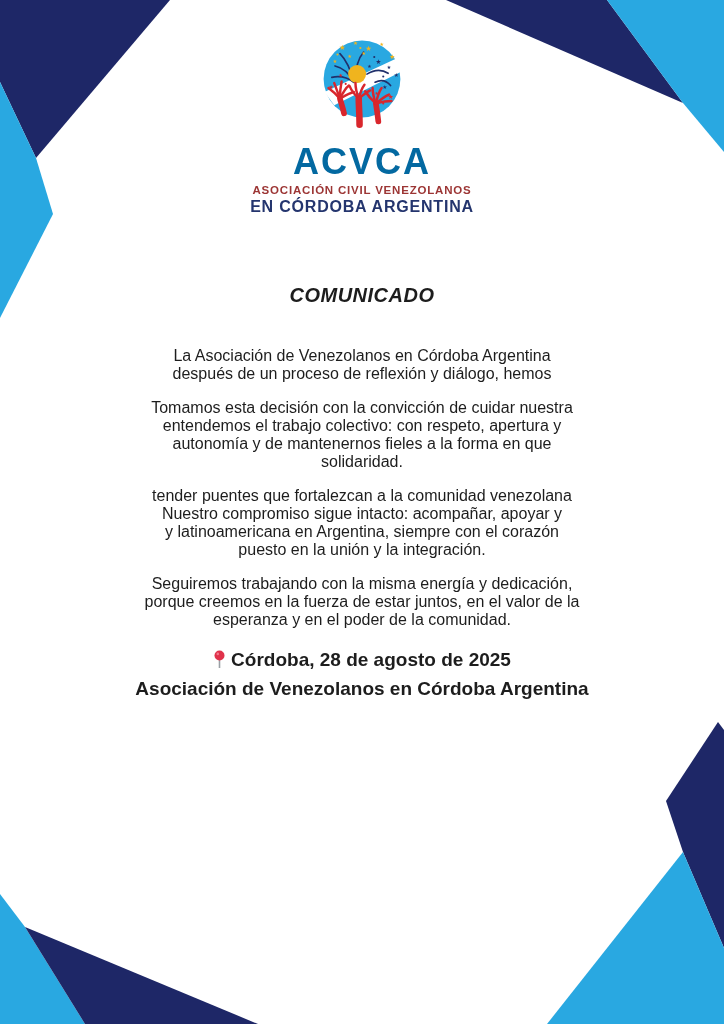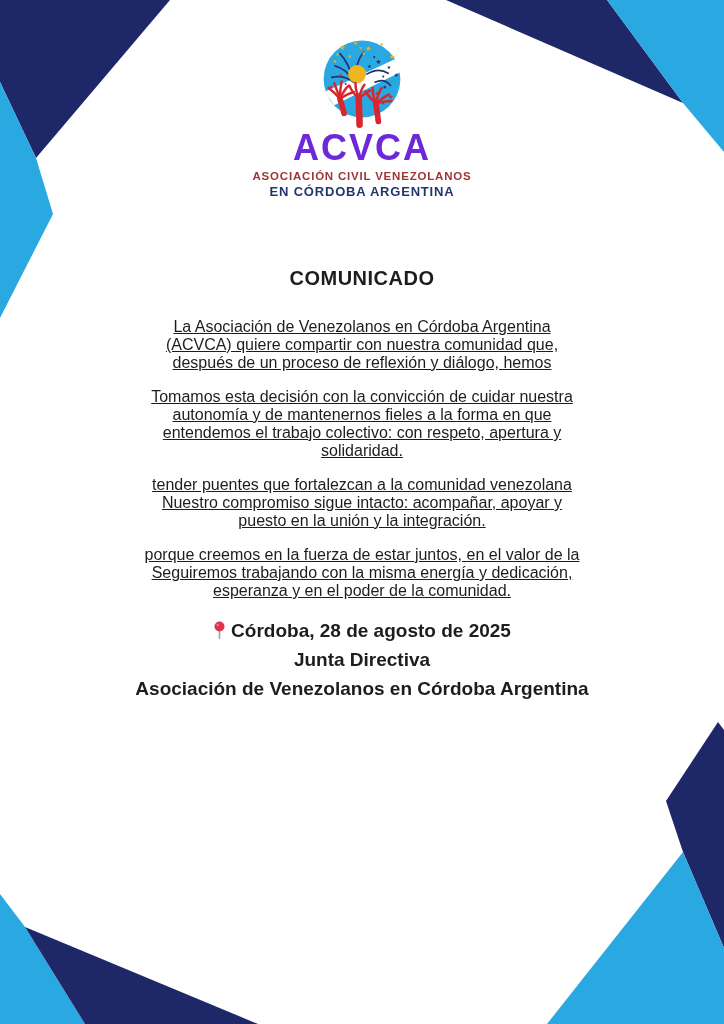--- a/index.html
+++ b/index.html
@@ -8,39 +8,39 @@
     width:724px;height:1024px;
     margin:0 auto;
     background:#ffffff;
     overflow:hidden;
     font-family:"Liberation Sans", sans-serif;
   }
   .decor{position:absolute;inset:0;width:724px;height:1024px;display:block;}
   .content{position:relative;z-index:2;text-align:center;padding-top:30px;color:#1d1d1d;}
   .logo-circle{display:block;margin:0 auto;width:98px;height:98px;}
   .logo-acronym{
-    margin-top:2px;
+    margin-top:16px;
     font-size:36px;font-weight:800;letter-spacing:2px;
-    color:#6d28d9;line-height:1.0;
+    color:#0369a1;line-height:1.0;
   }
   .logo-sub1{
     margin-top:4px;
     font-size:11.5px;font-weight:700;letter-spacing:0.8px;
     color:#9c3534;
   }
   .logo-sub2{
     margin-top:2px;
-    font-size:13px;font-weight:700;letter-spacing:0.8px;
+    font-size:16px;font-weight:700;letter-spacing:0.8px;
     color:#24356e;
   }
   .heading{
     margin-top:68px;
-    font-size:20px;font-weight:800;letter-spacing:0.5px;
+    font-size:20px;font-weight:800;letter-spacing:0.5px;font-style:italic;
   }
-  .body-copy{margin-top:28px;text-decoration:underline;}
+  .body-copy{margin-top:40px;}
   .para{margin:0 0 13px 0;}
   .footer{margin-top:3px;}
   .footer div{font-size:19px;font-weight:700;line-height:29px;white-space:nowrap;}
   .dateline .pin{display:inline-block;width:13px;height:19px;vertical-align:-3px;margin-right:5px;}
 </style>
 </head>
 <body>
 
 <div class="page">
 
@@ -127,50 +127,49 @@
     <div class="logo-acronym">ACVCA</div>
     <div class="logo-sub1">ASOCIACIÓN CIVIL VENEZOLANOS</div>
     <div class="logo-sub2">EN CÓRDOBA ARGENTINA</div>
 
     <div class="heading">COMUNICADO</div>
 
     <div class="body-copy">
       <p class="para">
         </p>
         <div>La Asociación de Venezolanos en Córdoba Argentina</div>
-        <div>(ACVCA) quiere compartir con nuestra comunidad que,</div>
         <div>después de un proceso de reflexión y diálogo, hemos</div>
       <p></p>
       <p class="para">
         </p>
         <div>Tomamos esta decisión con la convicción de cuidar nuestra</div>
+        <div>entendemos el trabajo colectivo: con respeto, apertura y</div>
         <div>autonomía y de mantenernos fieles a la forma en que</div>
-        <div>entendemos el trabajo colectivo: con respeto, apertura y</div>
         <div>solidaridad.</div>
       <p></p>
       <p class="para">
         </p>
         <div>tender puentes que fortalezcan a la comunidad venezolana</div>
         <div>Nuestro compromiso sigue intacto: acompañar, apoyar y</div>
+        <div>y latinoamericana en Argentina, siempre con el corazón</div>
         <div>puesto en la unión y la integración.</div>
       <p></p>
       <p class="para">
         </p>
+        <div>Seguiremos trabajando con la misma energía y dedicación,</div>
         <div>porque creemos en la fuerza de estar juntos, en el valor de la</div>
-        <div>Seguiremos trabajando con la misma energía y dedicación,</div>
         <div>esperanza y en el poder de la comunidad.</div>
       <p></p>
     </div>
 
     <div class="footer">
       <div class="dateline">
         <svg class="pin" viewBox="0 0 13 19" aria-hidden="true">
           <line x1="6.5" y1="8" x2="6.5" y2="18" stroke="#9aa0a6" stroke-width="1.6"></line>
           <circle cx="6.5" cy="5.5" r="5" fill="#e0324b"></circle>
           <circle cx="4.8" cy="3.9" r="1.3" fill="#f2798c"></circle>
         </svg><span>Córdoba, 28 de agosto de 2025</span>
       </div>
-      <div>Junta Directiva</div>
       <div>Asociación de Venezolanos en Córdoba Argentina</div>
     </div>
 
   </div>
 </div>
 
 </body></html>

